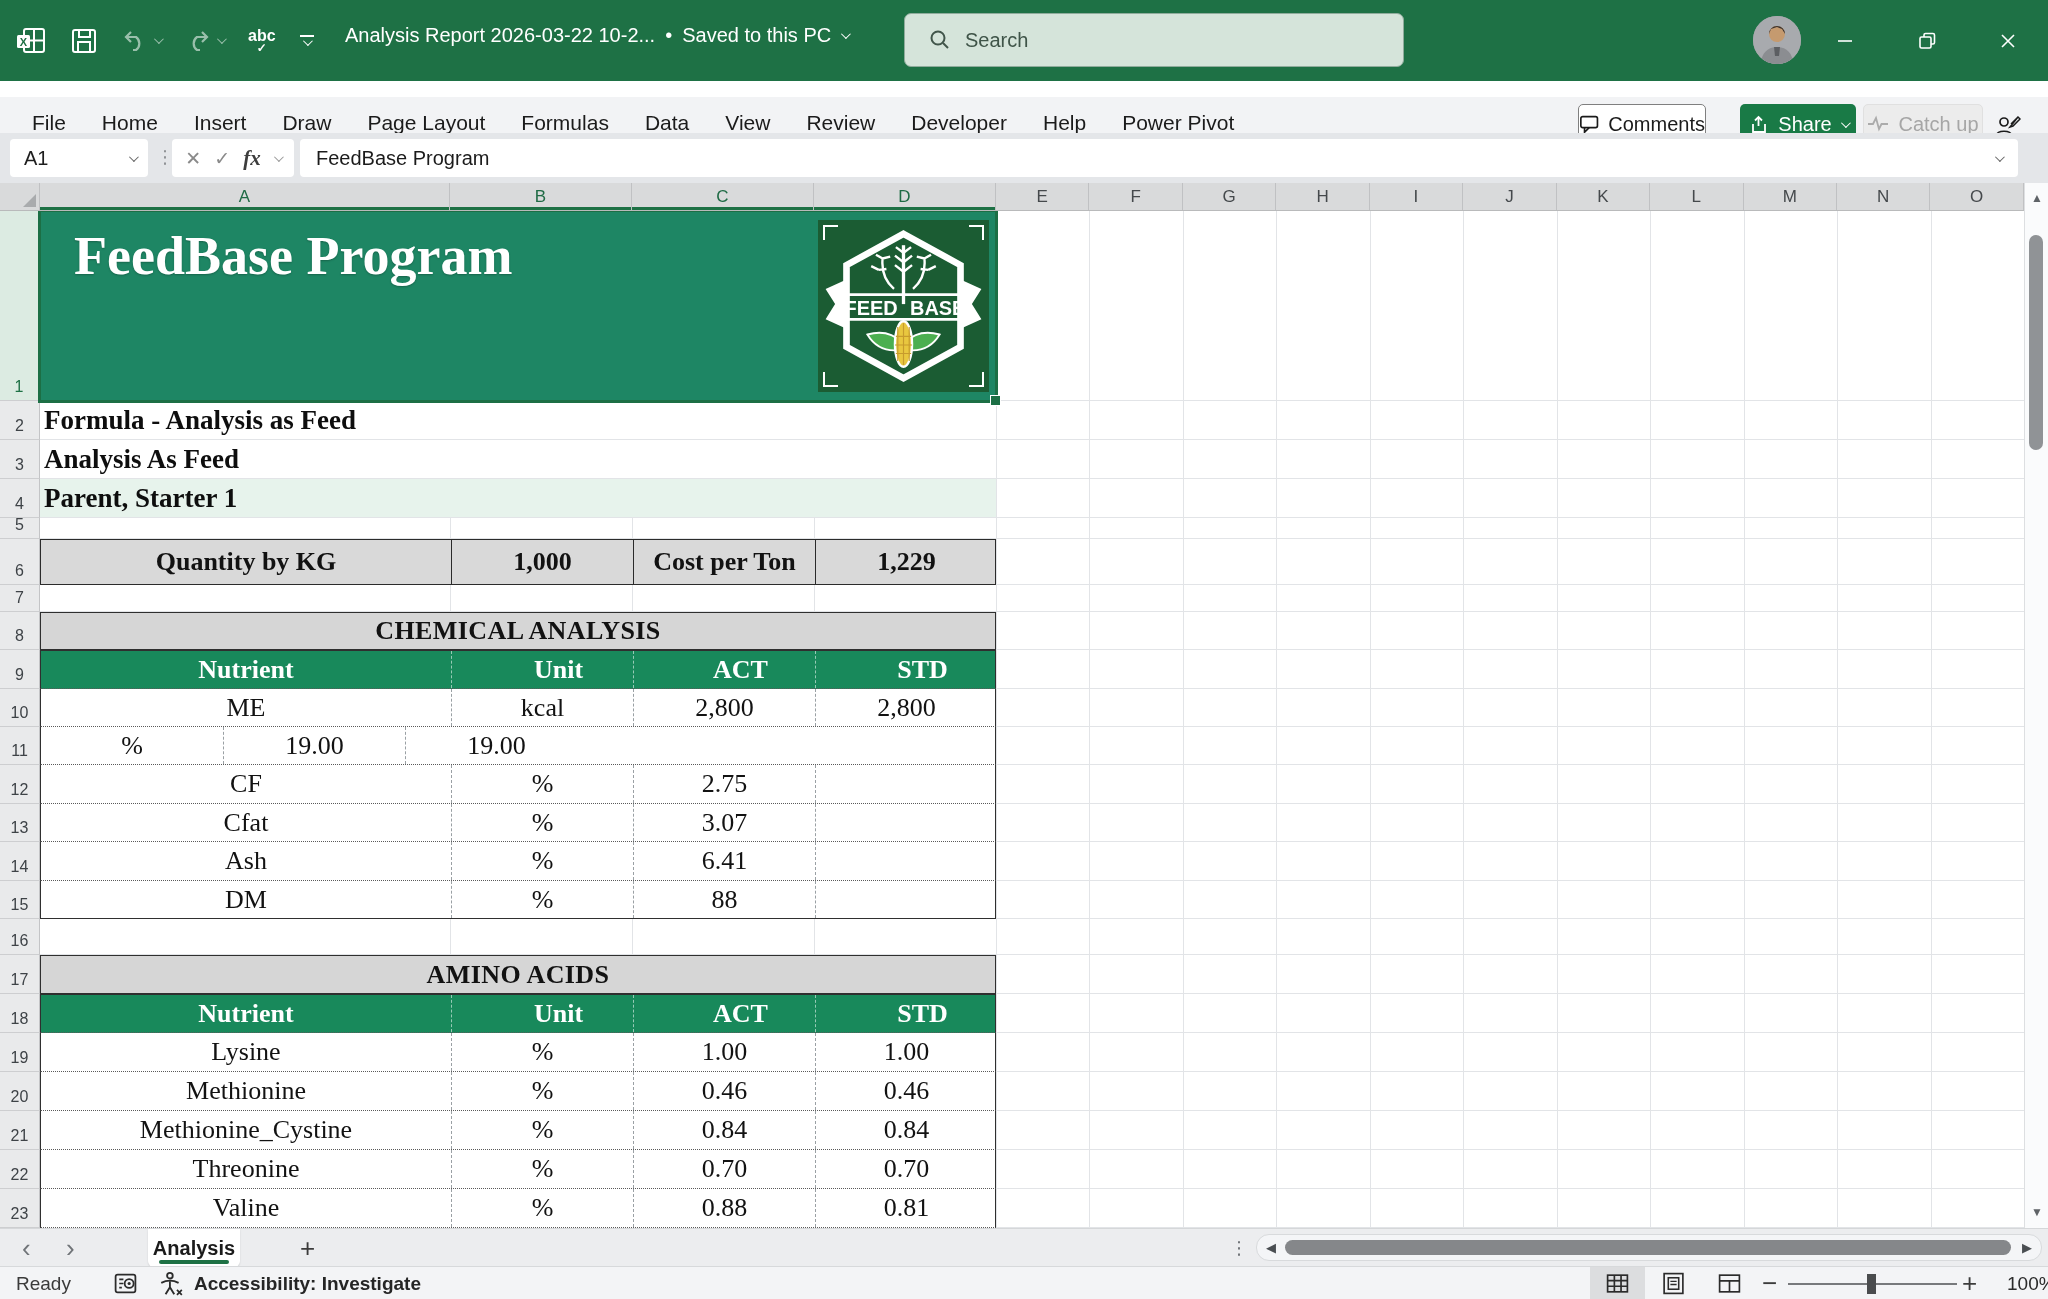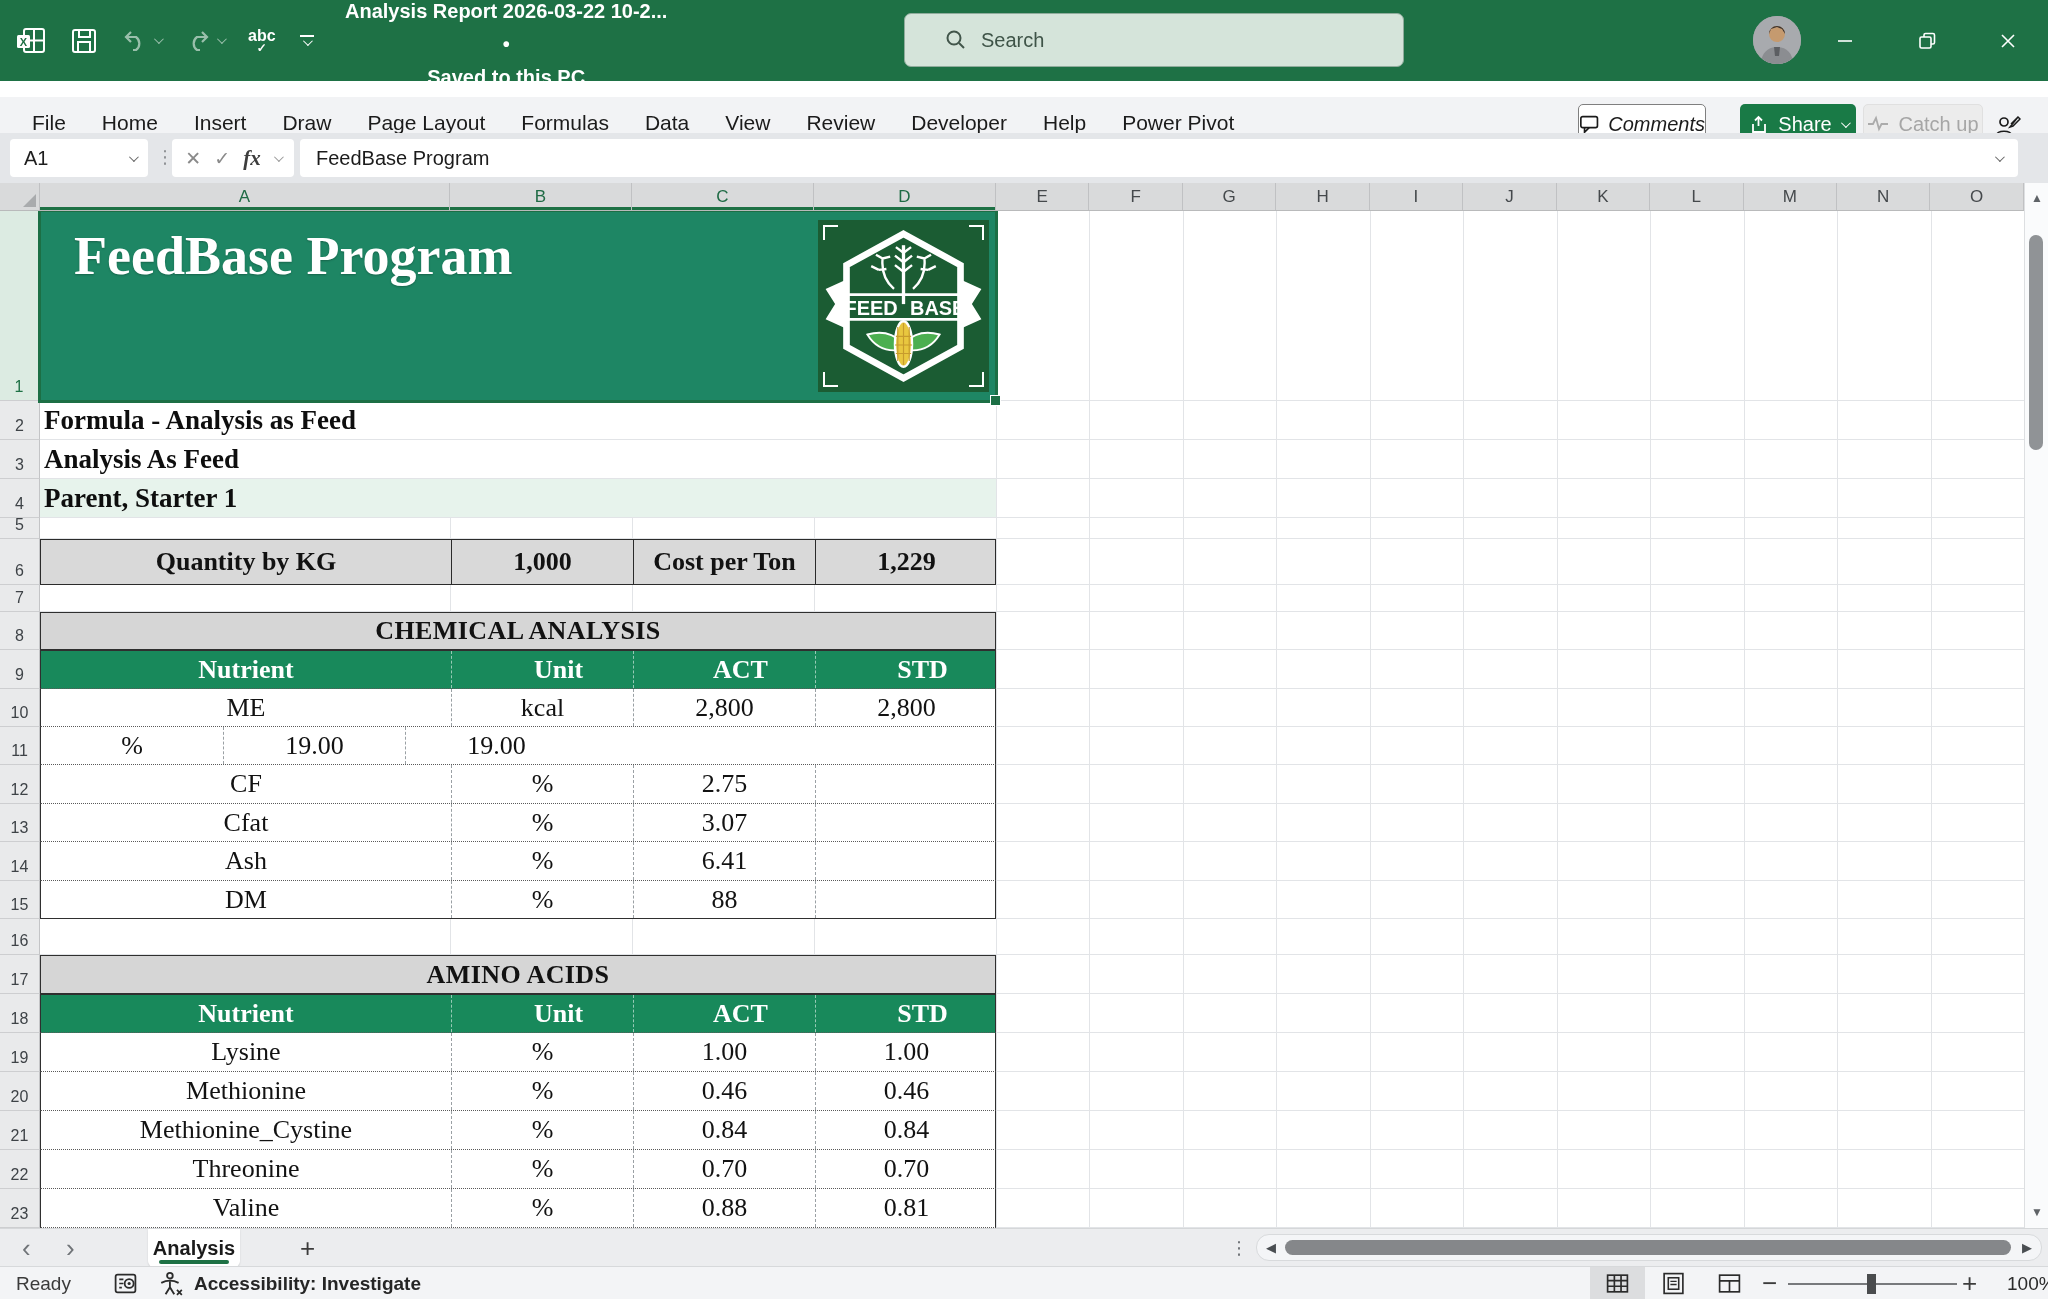--- a/index.html
+++ b/index.html
@@ -10,31 +10,31 @@
   .qat{position:absolute;left:16px;top:0;height:81px;display:flex;align-items:center;gap:24px;}
   .qbtn{display:flex;align-items:center;justify-content:center;color:#fff;}
   .dim{opacity:.55;}
   .chev{display:inline-block;width:8px;height:8px;border-right:2px solid currentColor;border-bottom:2px solid currentColor;transform:rotate(45deg) translateY(-2px);}
   .chev.sm{width:6px;height:6px;border-width:1.6px;}
   .spellstack{display:flex;flex-direction:column;align-items:center;line-height:1;font-weight:700;}
   .spellstack .t{font-size:16px;}
   .spellstack .c{font-size:12px;margin-top:-2px;}
   .qcust{display:flex;flex-direction:column;align-items:center;gap:2px;}
   .qcust .bar{width:14px;height:2px;background:#fff;}
-  .doctitle{position:absolute;left:345px;top:0;height:70px;display:flex;align-items:center;gap:10px;font-size:20px;font-weight:700;flex-direction:column;}
-  .searchbox{position:absolute;left:904px;top:13px;width:500px;height:54px;background:#D5E4DA;border:1px solid #8FAC9C;border-radius:7px;display:flex;align-items:center;padding-left:40px;gap:14px;box-sizing:border-box;color:#3F5448;font-size:20px;}
+  .doctitle{position:absolute;left:345px;top:0;height:70px;display:flex;align-items:center;gap:10px;font-size:20px;font-weight:400;}
+  .searchbox{position:absolute;left:904px;top:13px;width:500px;height:54px;background:#D5E4DA;border:1px solid #8FAC9C;border-radius:7px;display:flex;align-items:center;padding-left:24px;gap:14px;box-sizing:border-box;color:#3F5448;font-size:20px;}
   .avatar{position:absolute;left:1753px;top:16px;width:48px;height:48px;border-radius:50%;overflow:hidden;background:#9FA1A5;}
   .winbtn{position:absolute;top:0;width:44px;height:81px;display:flex;align-items:center;justify-content:center;color:#fff;}
 
   
   .ribbon{position:absolute;top:81px;left:0;width:2048px;height:52px;background:#F2F3F5;border-bottom:1px solid #DADCDE;box-sizing:border-box;margin-top:16px;}
   .rtabs{position:absolute;left:14px;top:0;height:52px;display:flex;align-items:center;}
   .rtab{padding:0 18px;font-size:21px;color:#1b1b1b;height:52px;display:flex;align-items:center;}
   .rbtn{position:absolute;top:7px;height:40px;display:flex;align-items:center;gap:9px;border-radius:5px;box-sizing:border-box;font-size:20px;}
-  .btn-comments{left:1578px;width:128px;background:#fff;border:1px solid #7f7f7f;color:#1b1b1b;justify-content:center;font-style:italic;}
+  .btn-comments{left:1578px;width:128px;background:#fff;border:1px solid #7f7f7f;color:#1b1b1b;justify-content:center;}
   .btn-share{left:1740px;width:116px;background:#197A46;color:#fff;justify-content:center;}
   .btn-catchup{left:1863px;width:120px;background:#ECECEC;border:1px solid #E0E0E0;color:#A6A6A6;justify-content:center;}
   .ppl-icon{position:absolute;left:1995px;top:17px;}
 
   
   .fbar{position:absolute;top:133px;left:0;width:2048px;height:50px;background:#E4E6E9;}
   .namebox{position:absolute;left:10px;top:6px;width:138px;height:38px;background:#fff;border-radius:4px;display:flex;align-items:center;justify-content:space-between;padding:0 12px 0 14px;box-sizing:border-box;font-size:20px;color:#1e1e1e;}
   .fdots{position:absolute;left:156px;top:13px;color:#8a8d90;font-size:18px;letter-spacing:0;}
   .fxbox{position:absolute;left:172px;top:6px;width:122px;height:38px;background:#fff;border-radius:4px;display:flex;align-items:center;justify-content:space-evenly;color:#8a8a8a;font-size:19px;}
   .fxbox .fx{font-family:"Liberation Serif",serif;font-style:italic;font-weight:700;color:#3d3d3d;font-size:21px;}

